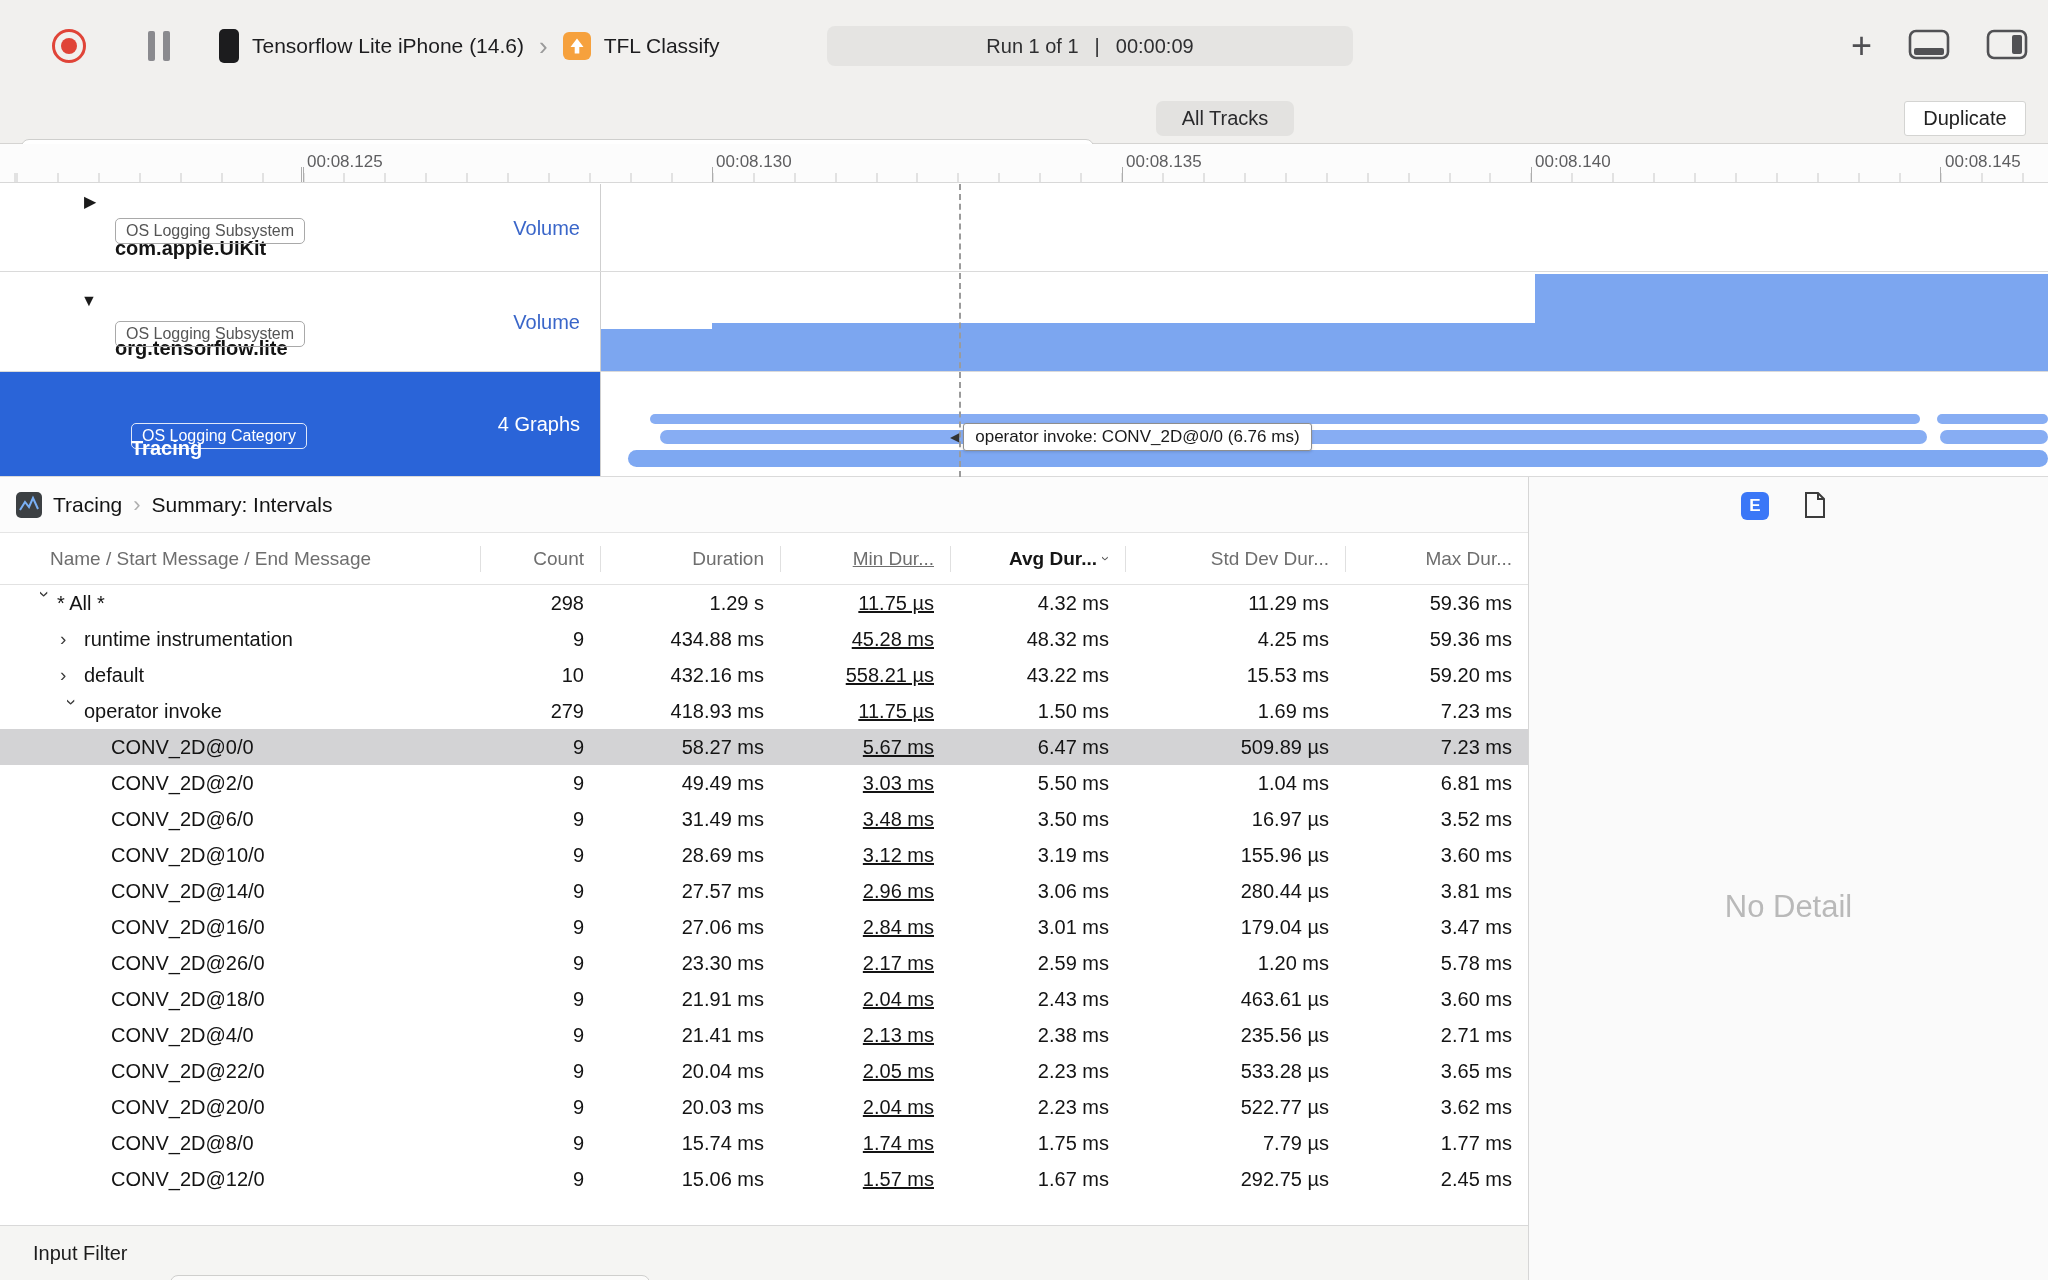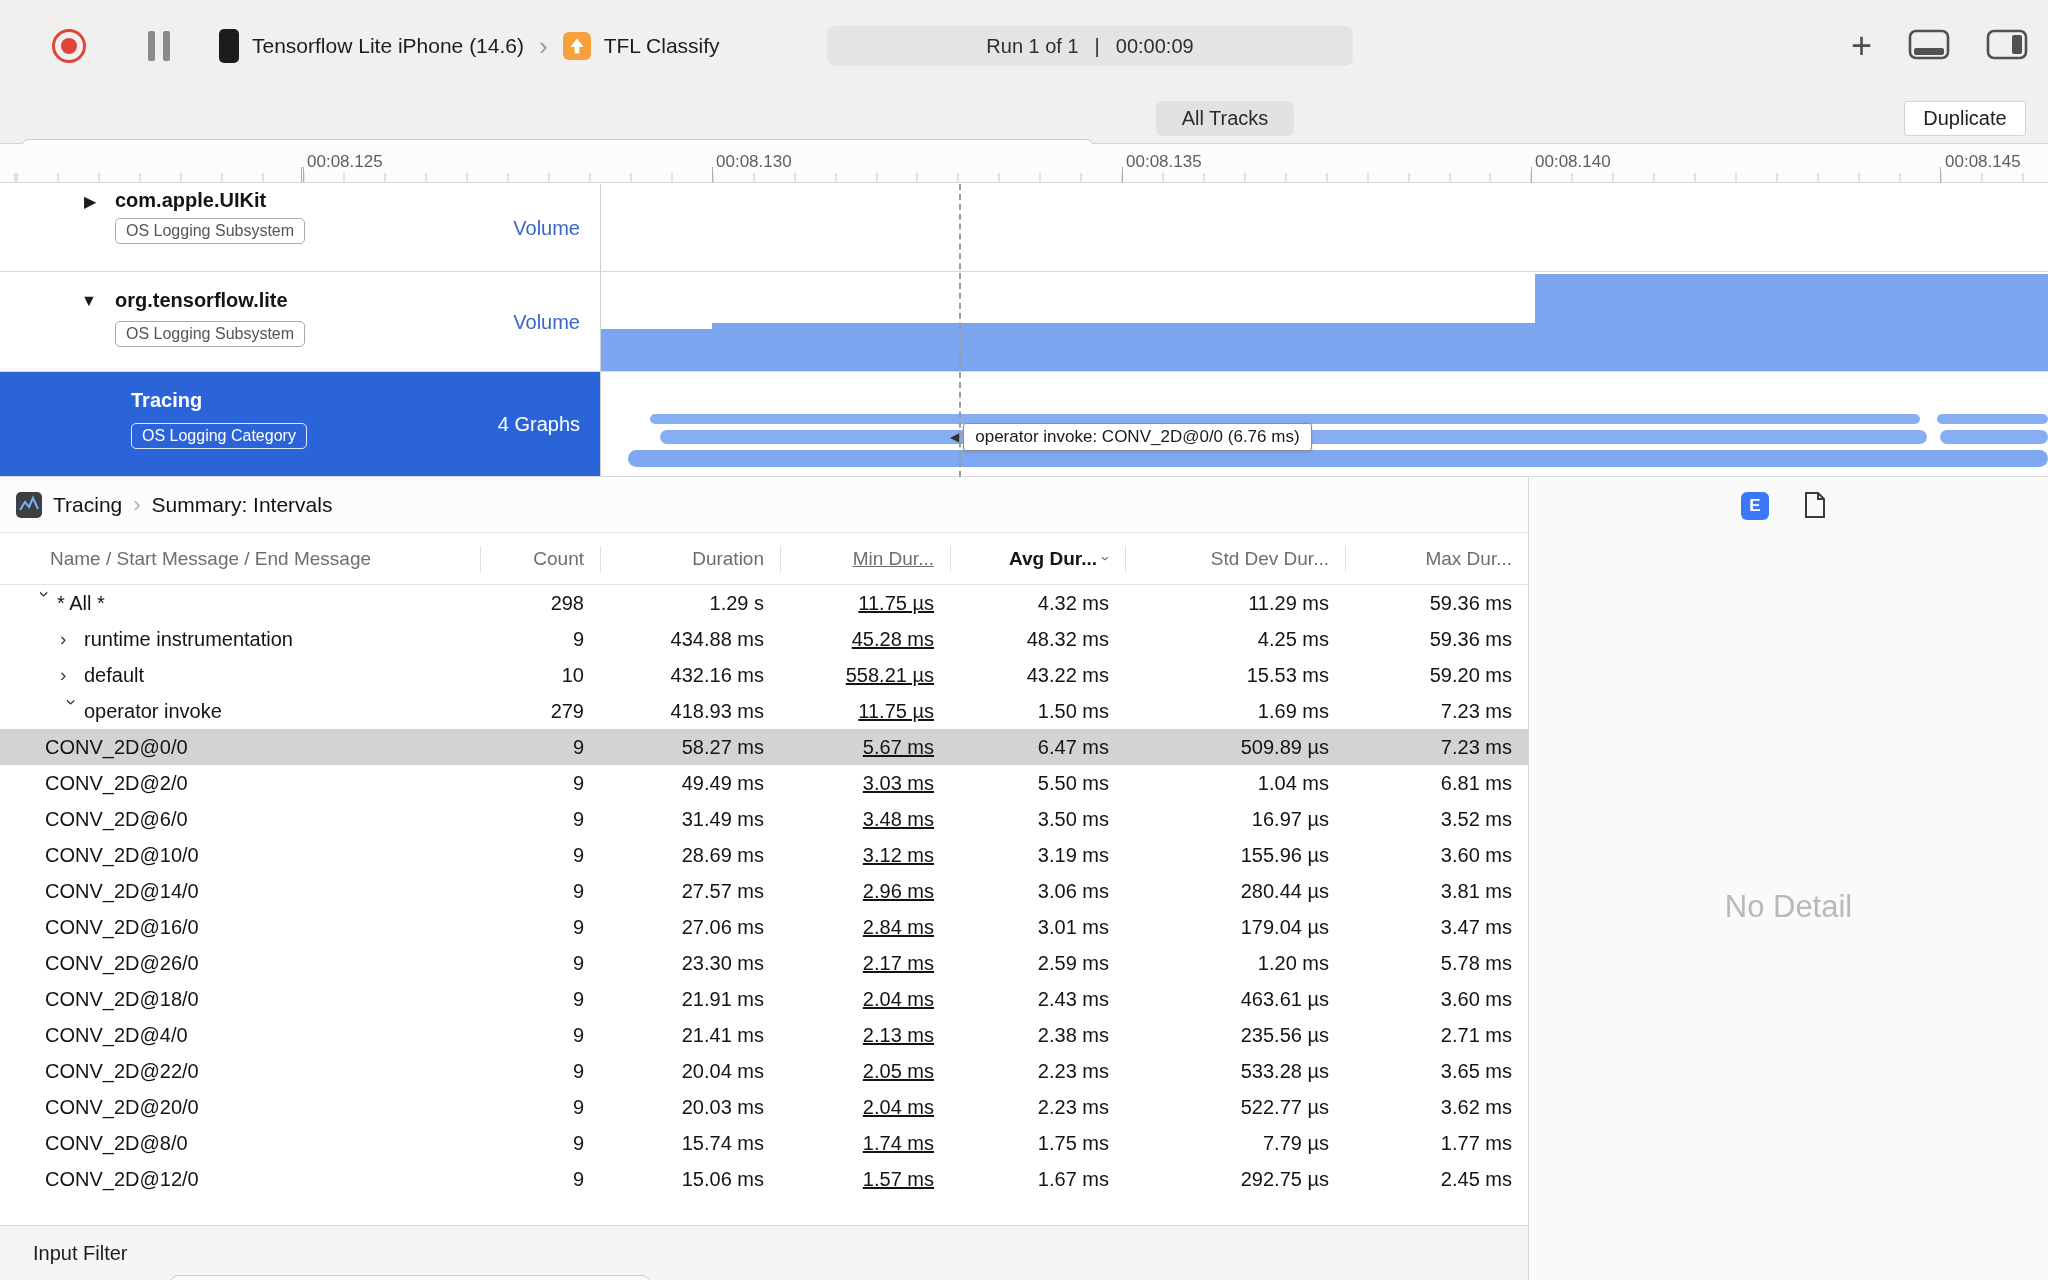--- a/index.html
+++ b/index.html
@@ -55,21 +55,21 @@
     background-position-x:303px; }
 
   
   .tracks { position:absolute; top:184px; left:0; width:100%; }
   .track-row { display:flex; border-bottom:1px solid #dadada; background:#fff; }
   .tr1 { height:88px; } .tr2 { height:100px; } .tr3 { height:105px; }
   .track-head { width:601px; position:relative; border-right:1px solid #cfcfcf; flex:none; }
   .track-body { flex:1; position:relative; overflow:hidden; }
   .disc { position:absolute; font-size:16px; color:#1a1a1a; }
   .tr1 .disc { left:84px; top:8px; } .tr2 .disc { left:81px; top:20px; }
-  .tname { position:absolute; left:115px; font-size:20px; font-weight:700; color:#141414; white-space:nowrap; }
+  .tname { position:absolute; left:115px; font-size:20px; font-weight:700; color:#141414; white-space:nowrap;margin-top:48px; }
   .tr1 .tname { top:5px; } .tr2 .tname { top:17px; } .tr3 .tname { left:131px; top:17px; }
   .badge { position:absolute; left:115px; font-size:16px; color:#555; border:1px solid #a9a9a9;
     border-radius:5px; padding:3px 10px; white-space:nowrap; }
   .tr1 .badge { top:34px; } .tr2 .badge { top:49px; } .tr3 .badge { left:131px; top:51px; }
   .tmeta { position:absolute; right:20px; top:50%; transform:translateY(-50%); font-size:20px; color:#3a66c9; }
   .tr3 .track-head { background:#2a64d8; }
   .tr3 .tname, .tr3 .tmeta { color:#fff; }
   .tr3 .badge { color:#fff; border-color:rgba(255,255,255,.85); }
   .vol { position:absolute; bottom:0; background:#7ca6f0; }
   .vs1 { left:0; width:111px; height:42px; }
@@ -105,21 +105,21 @@
   .c-min { width:170px;text-decoration:underline; } .c-avg { width:175px; } .c-std { width:220px; } .c-max { width:183px; }
   .th.c-name { padding-left:50px; }
   .th.sorted { color:#151515; font-weight:700; }
   .sortchev { font-size:15px; color:#555; margin-left:7px; font-weight:400; }
   .open { display:inline-block; transform:rotate(90deg); }
   .trow { display:flex; height:36px; }
   .trow.sel { background:#d3d3d5; }
   .cell { font-size:20px; color:#141414; }
   .cell.num { text-align:right; padding-right:16px; line-height:36px; }
   .cell.c-name { display:flex; align-items:center; }
-  .ind0 { padding-left:33px; } .ind1 { padding-left:60px; } .ind2 { padding-left:45px; }
+  .ind0 { padding-left:33px; } .ind1 { padding-left:60px; } .ind2 { padding-left:111px; }
   .tchev { width:24px; flex:none; font-size:19px; color:#3c3c3c; }
   .rname { white-space:nowrap; }
 
   
   .v-divider { position:absolute; left:1528px; top:477px; bottom:0; width:1px; background:#d6d6d6; z-index:5; }
   .inspector { position:absolute; left:1529px; top:477px; right:0; bottom:0; background:#fafafa; }
   .flagbtn { position:absolute; left:212px; top:15px; width:28px; height:28px; border-radius:6px;
     background:#3b77f7; color:#fff; font-size:17px; font-weight:700;
     display:flex; align-items:center; justify-content:center; }
   .docbtn { position:absolute; left:274px; top:14px; }

